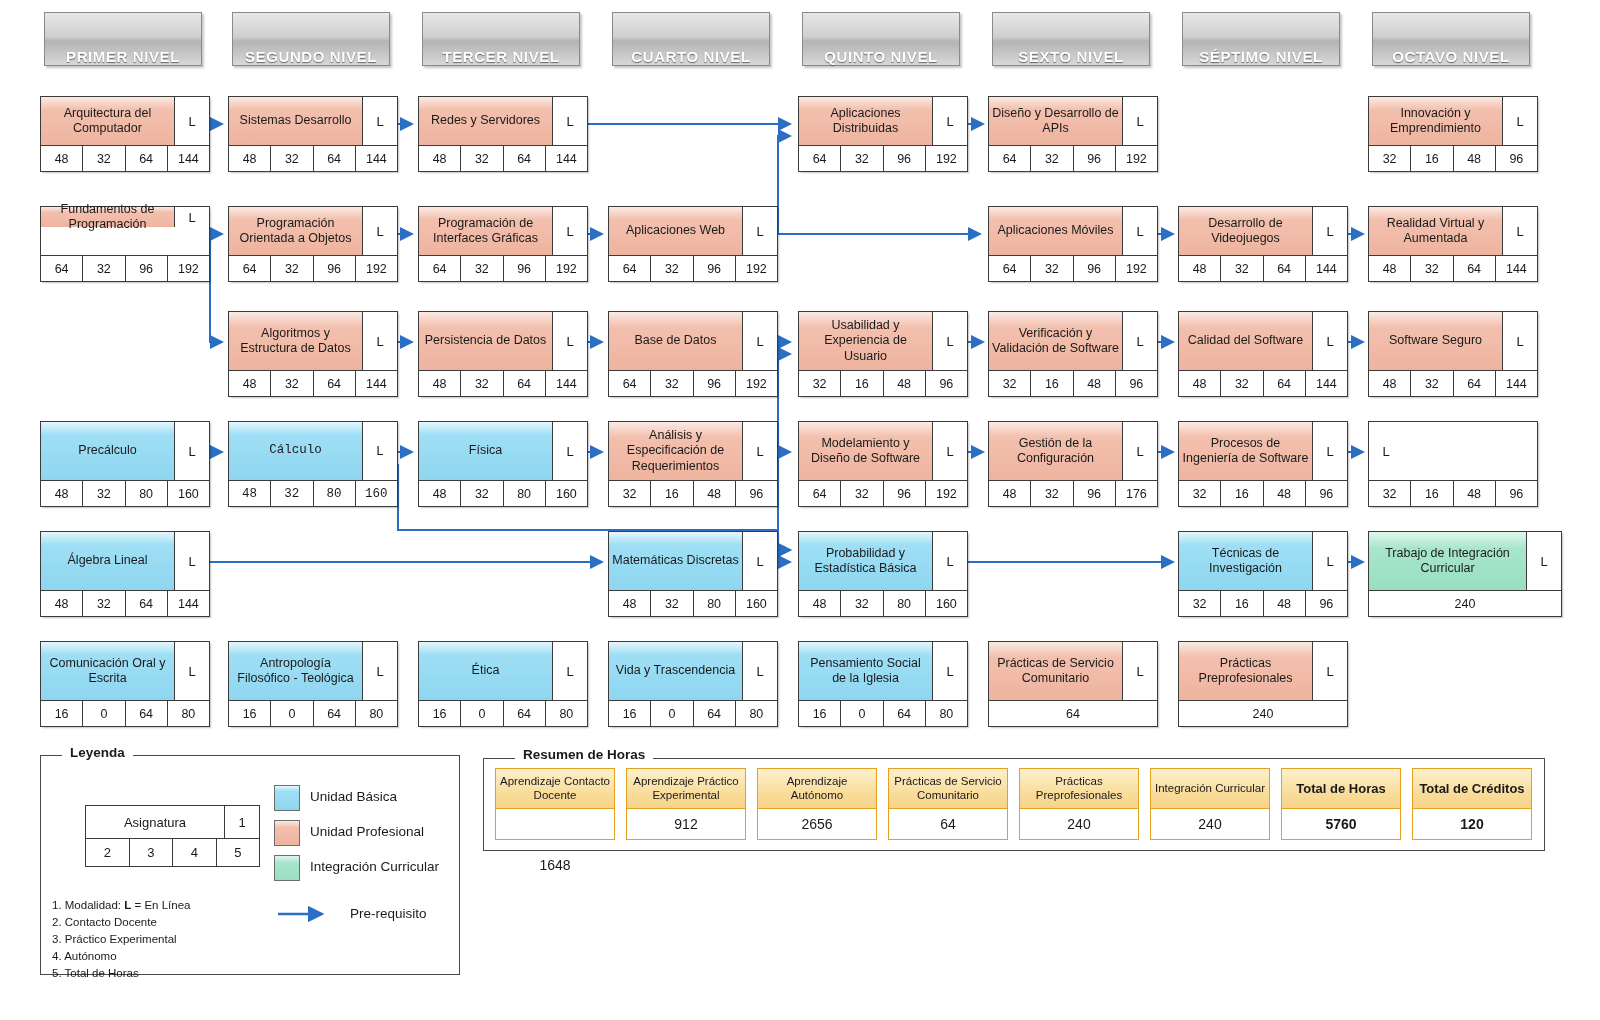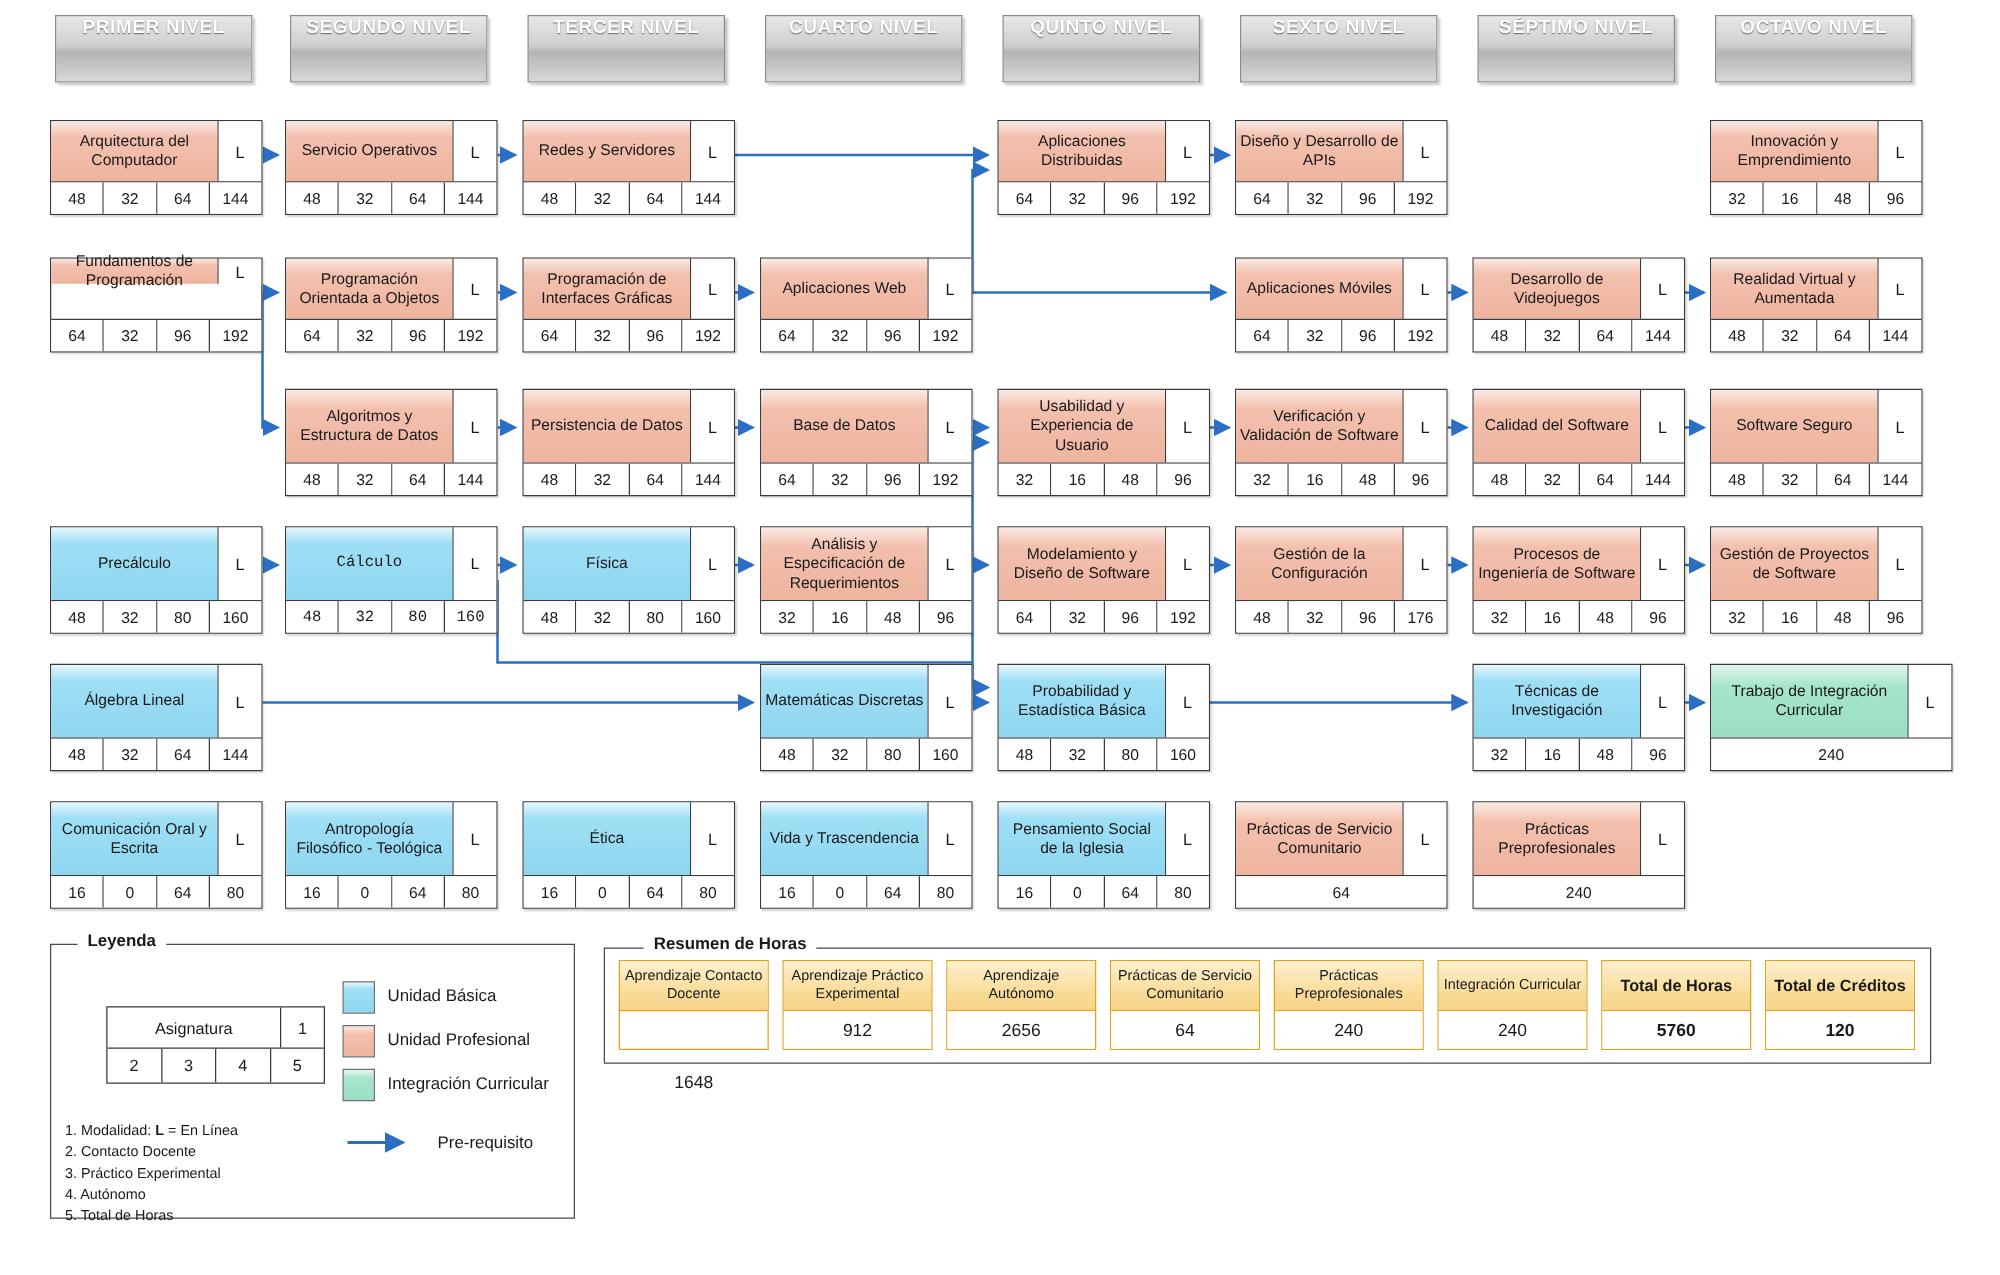--- a/index.html
+++ b/index.html
@@ -13,21 +13,21 @@
     color:#1a1a1a;
   }
 
   
   .lvl-head{
     position:absolute;
     height:54px;
     background:linear-gradient(to bottom,#e8e8e8 0%,#cfcfcf 45%,#b4b4b4 55%,#d8d8d8 100%);
     border:1px solid #8a8a8a;
     box-shadow:2px 2px 2px rgba(0,0,0,0.22);
-    display:flex; align-items:flex-start; justify-content:center;
+    display:flex; align-items:flex-end; justify-content:center;
     color:#ffffff;
     font-size:15px; font-weight:bold; letter-spacing:.6px;
     text-shadow:0 1px 1px rgba(90,90,90,.9);
   }
 
   
   .course{
     position:absolute;
     border:1.6px solid #3b3b3b;
     background:#ffffff;
@@ -217,21 +217,21 @@
       </div>
       <div class="hours">
         <div>48</div>
         <div>32</div>
         <div>64</div>
         <div>144</div>
       </div>
     </div>
     <div class="course prof" style="left: 228px; top: 96px; width: 170px; height: 76px;">
       <div class="top">
-        <div class="name">Servicio Operativos</div>
+        <div class="name">Sistemas Desarrollo</div>
         <div class="mod">L</div>
       </div>
       <div class="hours">
         <div>48</div>
         <div>32</div>
         <div>64</div>
         <div>144</div>
       </div>
     </div>
     <div class="course prof" style="left: 418px; top: 96px; width: 170px; height: 76px;">
@@ -529,21 +529,20 @@
       </div>
       <div class="hours">
         <div>32</div>
         <div>16</div>
         <div>48</div>
         <div>96</div>
       </div>
     </div>
     <div class="course prof" style="left: 1368px; top: 421px; width: 170px; height: 86px;">
       <div class="top">
-        <div class="name">Gestión de Proyectos de Software</div>
         <div class="mod">L</div>
       </div>
       <div class="hours">
         <div>32</div>
         <div>16</div>
         <div>48</div>
         <div>96</div>
       </div>
     </div>
     <div class="course basica" style="left: 40px; top: 531px; width: 170px; height: 86px;">

